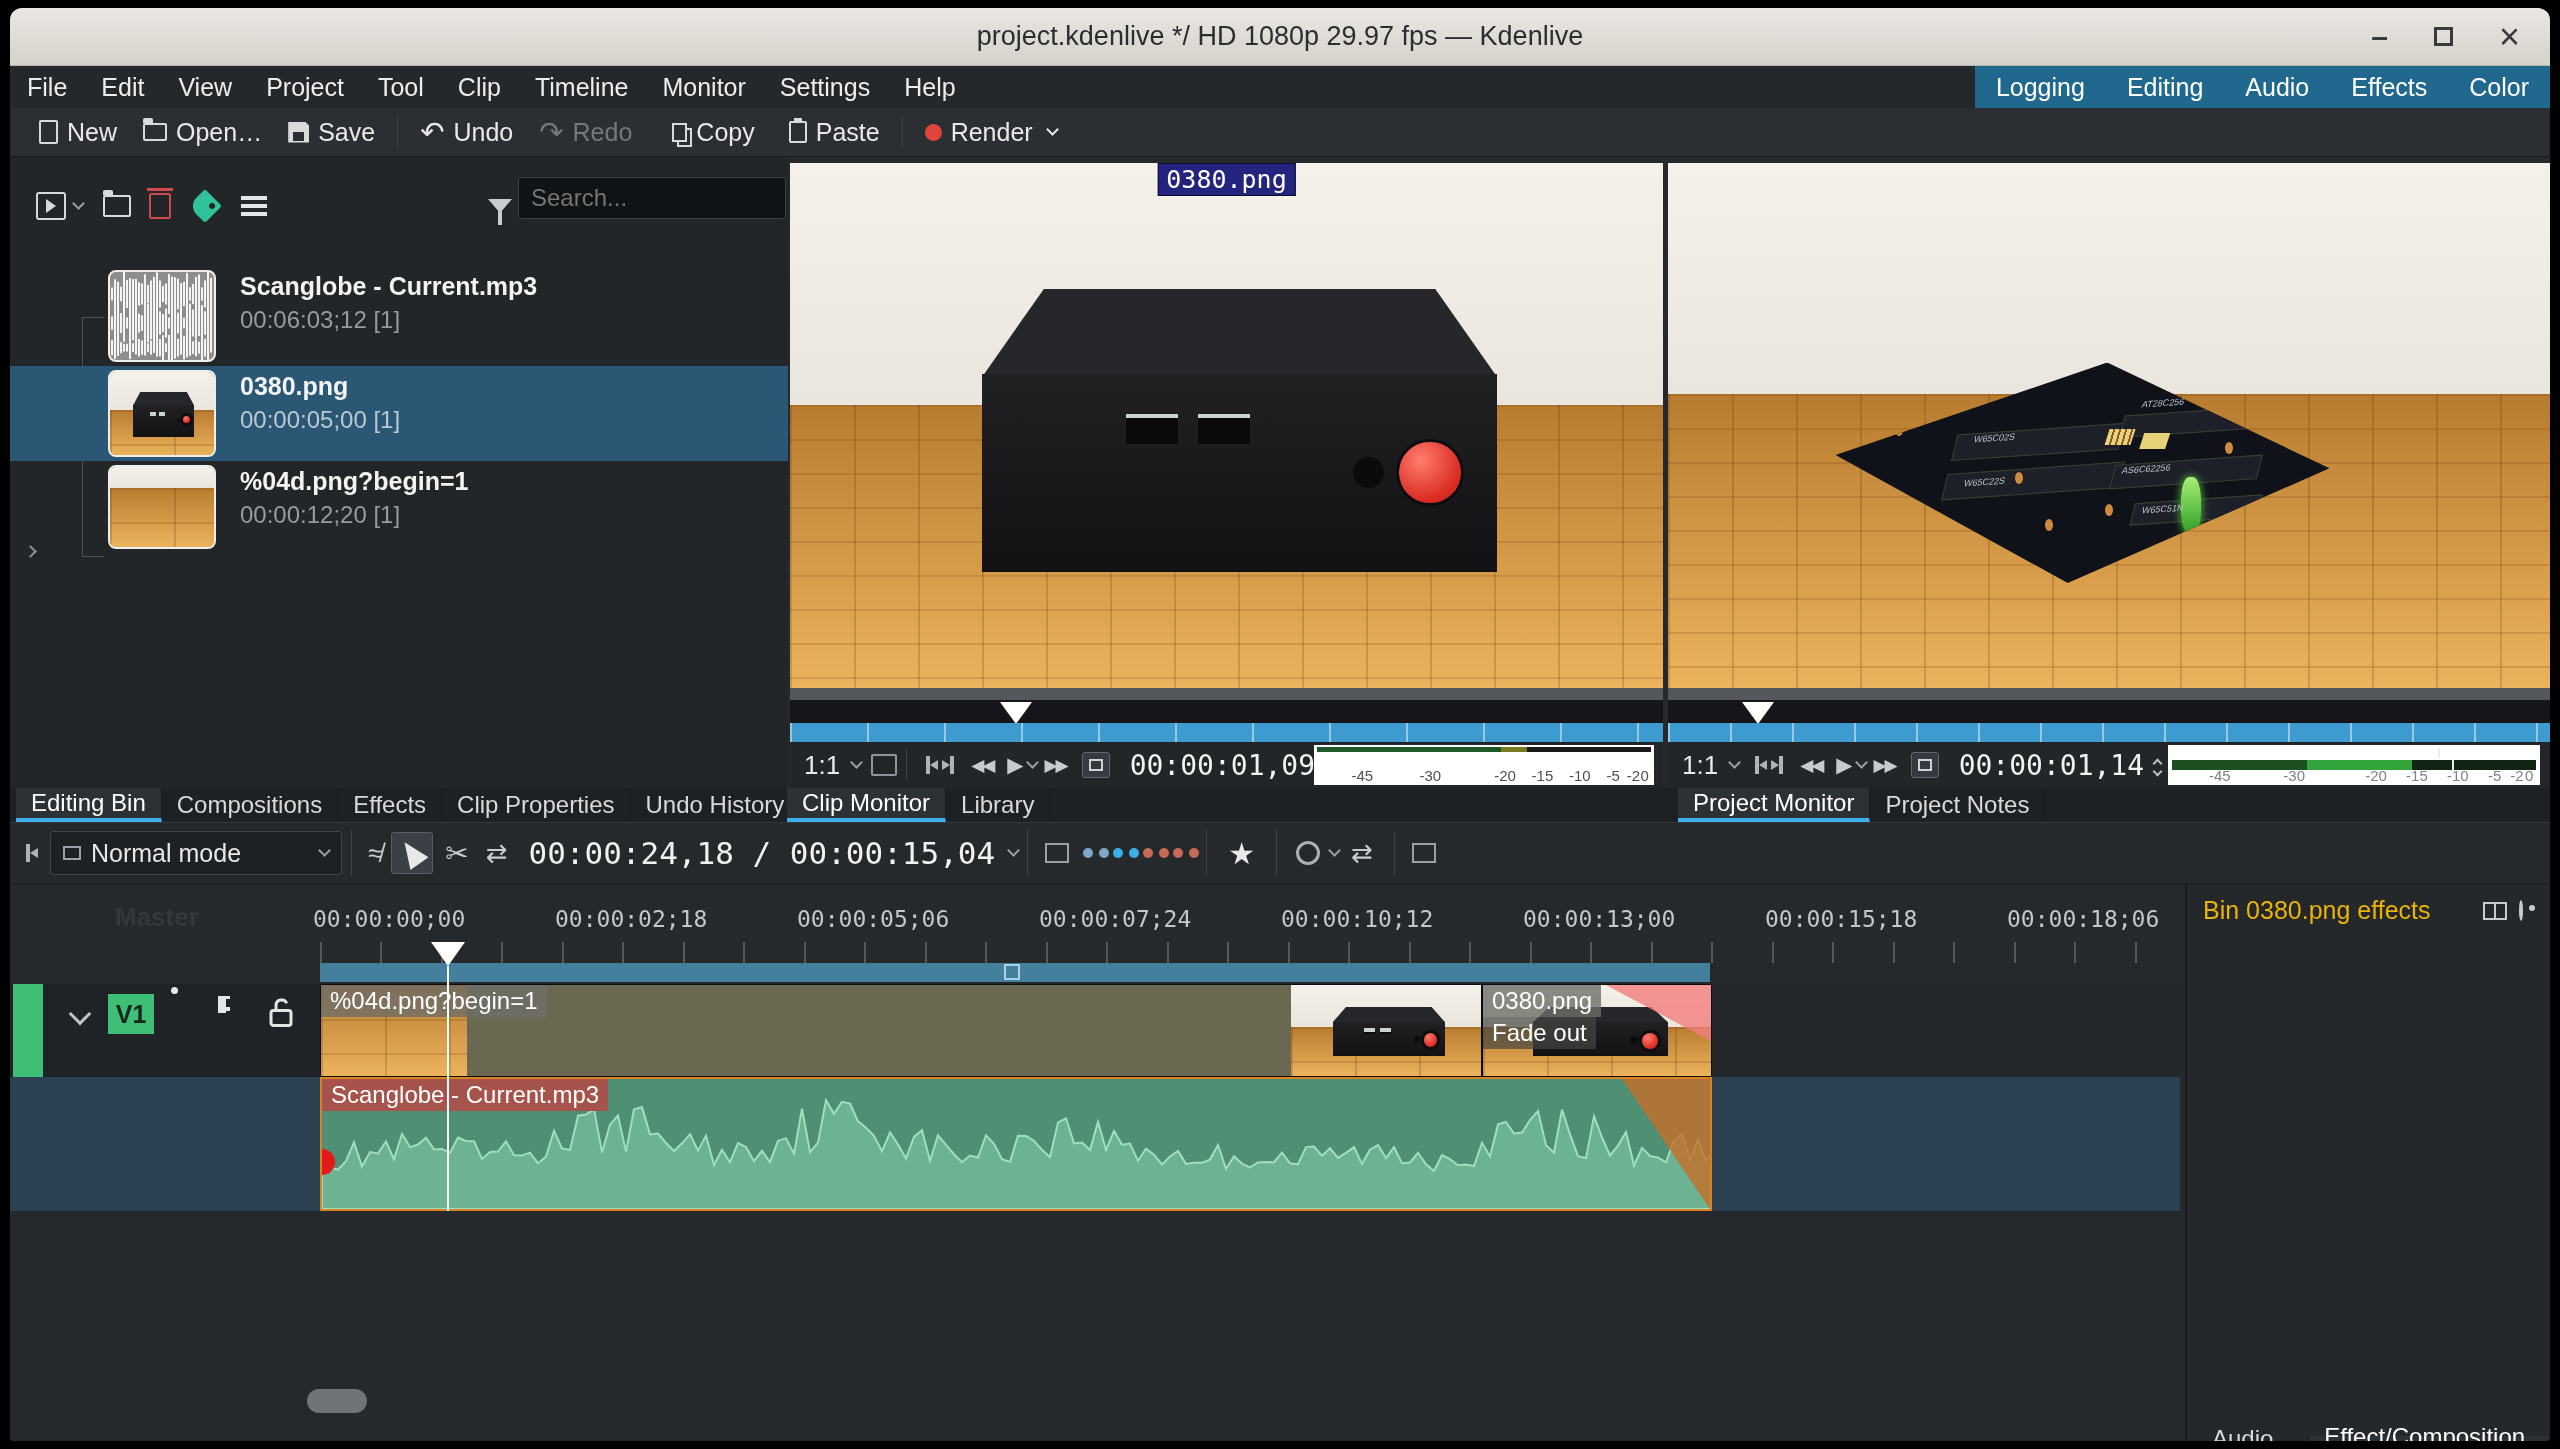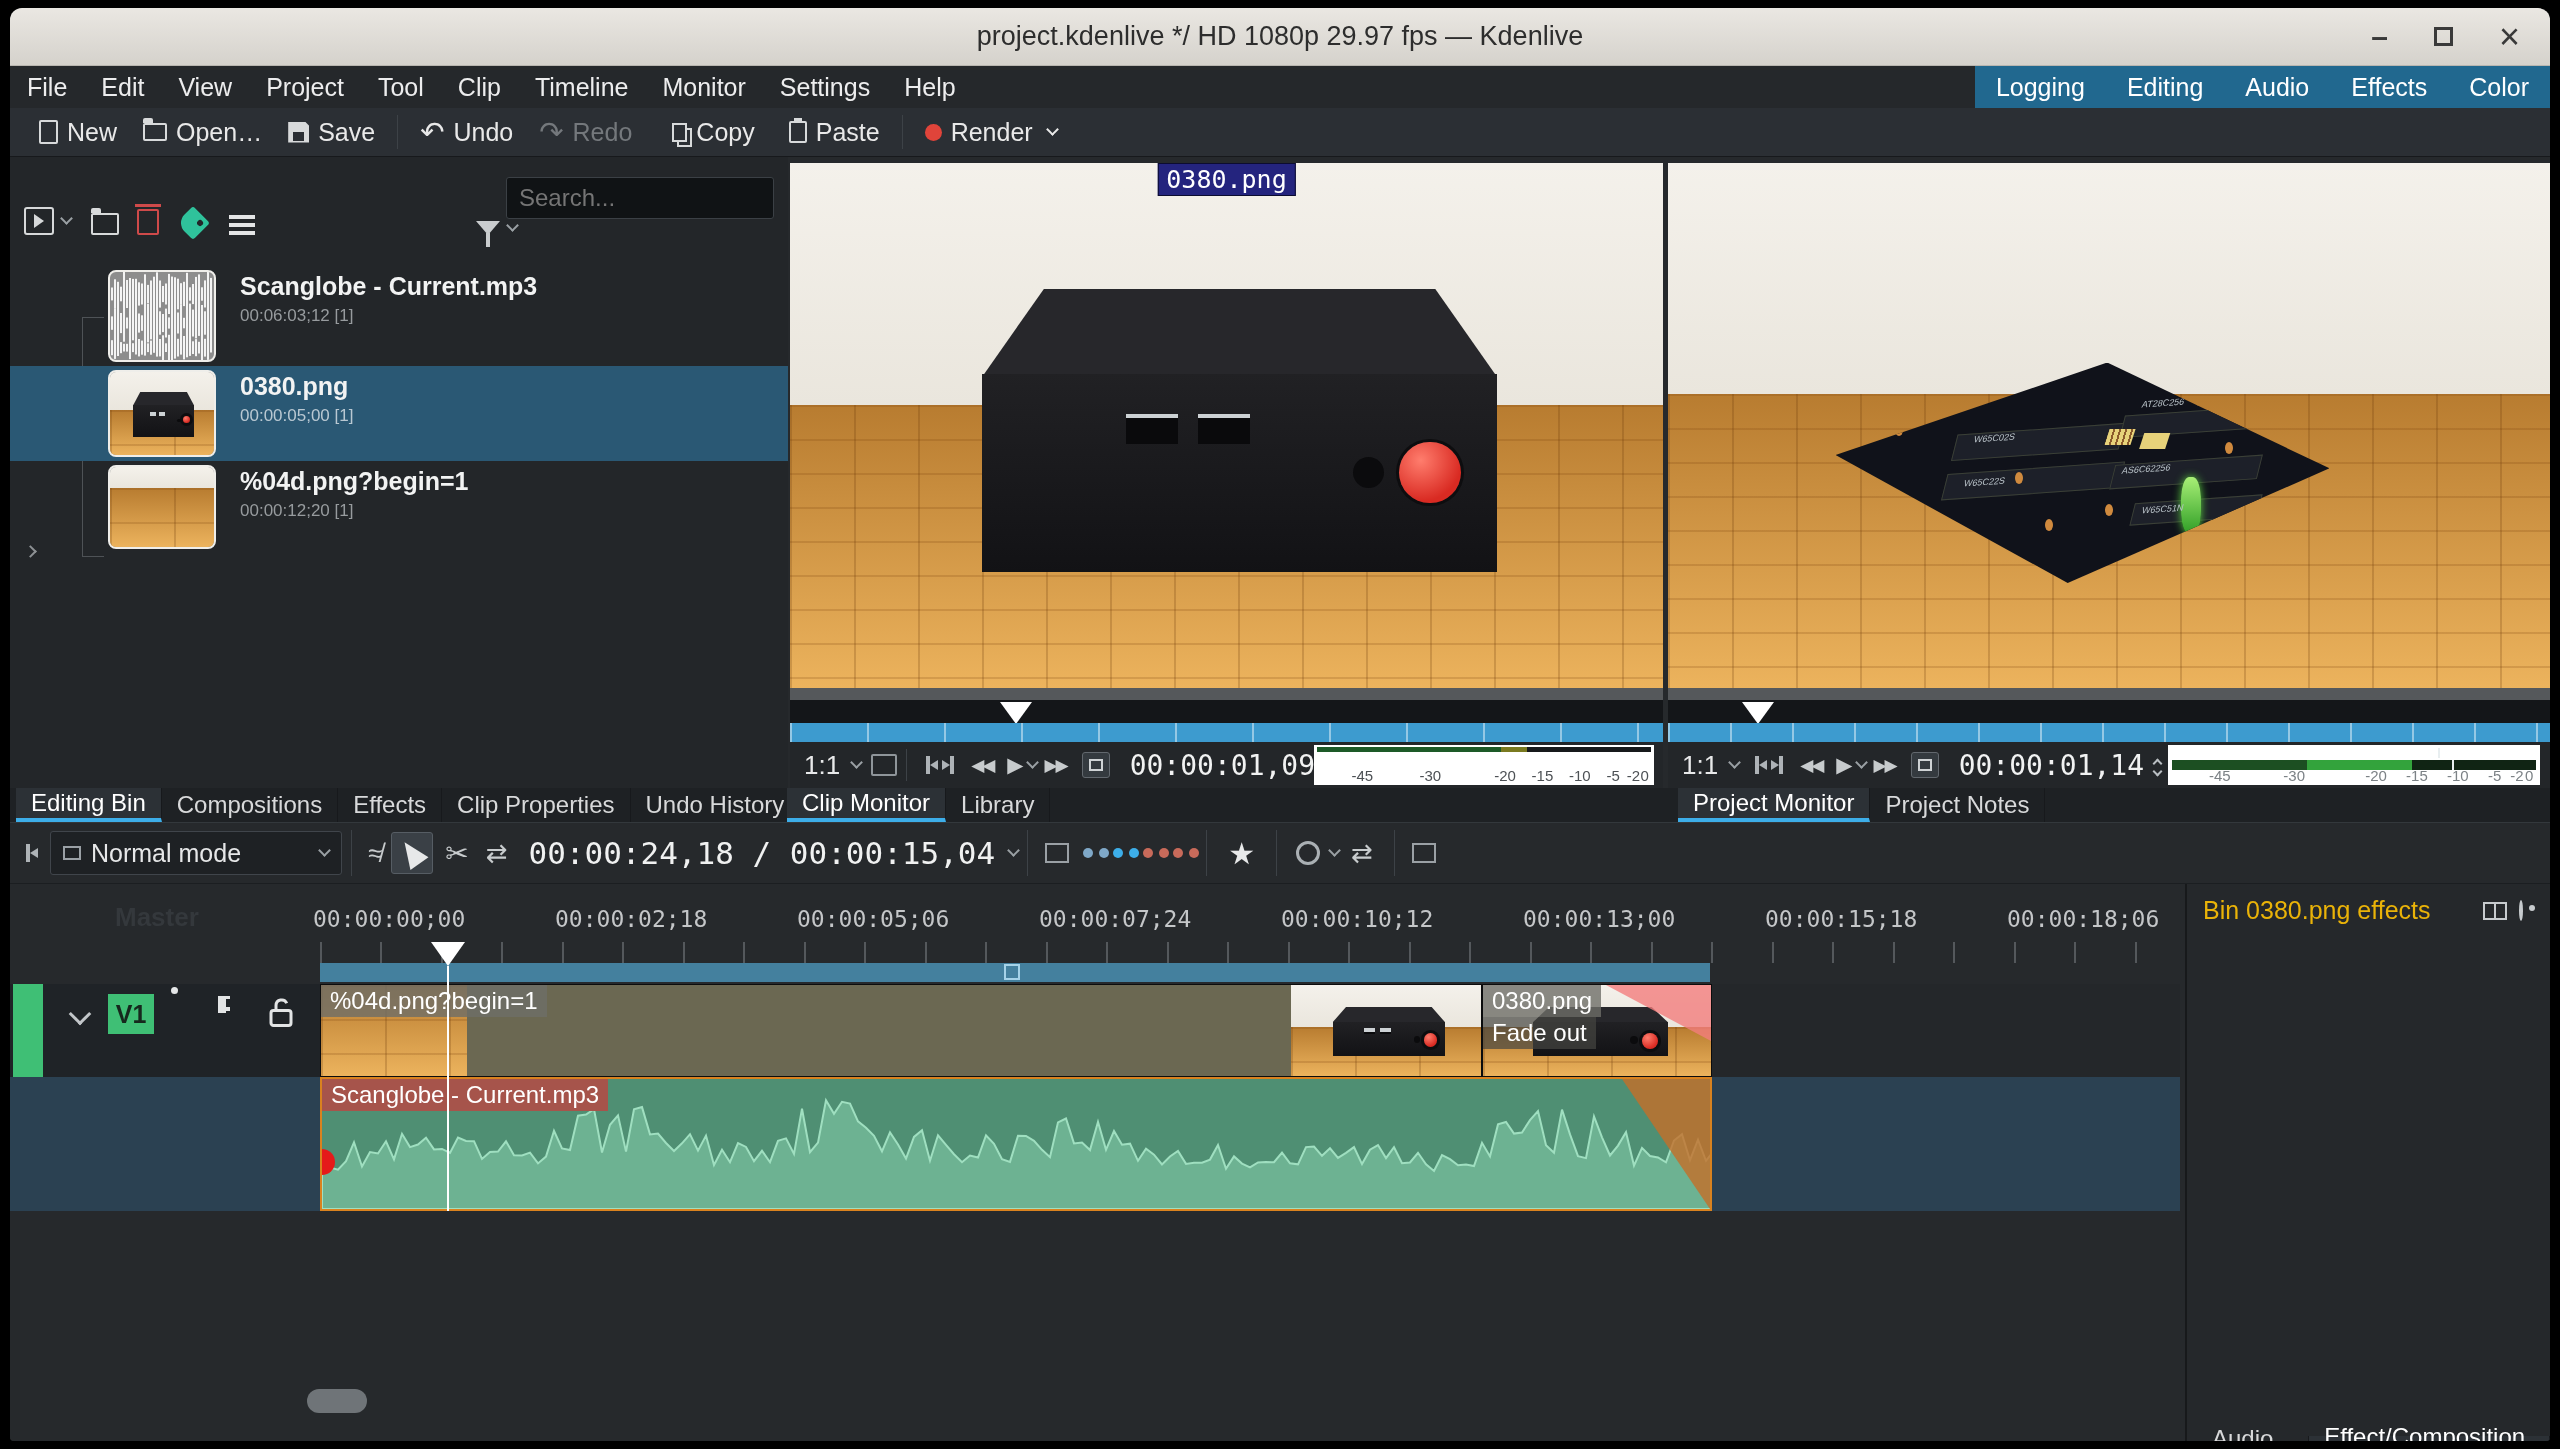--- a/index.html
+++ b/index.html
@@ -30,38 +30,38 @@
 .ic-folder:before{content:"";position:absolute;left:-2px;top:-7px;width:10px;height:5px;background:#d8dadb;border-radius:2px 2px 0 0}
 .ic-floppy{width:21px;height:21px;background:#d8dadb;clip-path:polygon(0 0,80% 0,100% 20%,100% 100%,0 100%);position:relative}
 .ic-floppy:before{content:"";position:absolute;left:5px;top:10px;width:11px;height:9px;background:#2b2f34}
 .ic-copy{width:15px;height:19px;border:2px solid #d8dadb;box-shadow:5px 5px 0 -2px #2b2f34,5px 5px 0 0 #d8dadb}
 .ic-paste{width:18px;height:22px;border:2px solid #d8dadb;border-radius:2px;position:relative}
 .ic-paste:before{content:"";position:absolute;left:3px;top:-5px;width:8px;height:4px;background:#d8dadb}
 .reddot{width:17px;height:17px;border-radius:50%;background:#e0443a}
 
 .content{position:absolute;left:0;top:149px;width:2540px;height:631px}
 .bin-panel{position:absolute;left:0;top:0;width:778px;height:631px;background:#232629}
-.bin-tb{position:absolute;left:0;top:20px;width:100%;height:58px;display:flex;align-items:flex-end}
+.bin-tb{position:absolute;left:12px;top:20px;width:100%;height:58px;display:flex;align-items:center}
 .binbtn{margin-left:14px;display:flex;align-items:center;color:#d6d8d9}
 .ic-addclip{width:30px;height:28px;border:2px solid #d6d8d9;border-radius:3px;position:relative}
 .ic-addclip:before{content:"";position:absolute;left:8px;top:5px;border-left:10px solid #d6d8d9;border-top:7px solid transparent;border-bottom:7px solid transparent}
 .ic-trash{width:22px;height:26px;border:2px solid #cf4a4a;border-radius:2px;position:relative}
 .ic-trash:before{content:"";position:absolute;left:-4px;top:-7px;width:26px;height:3px;background:#cf4a4a}
 .ic-tag{width:24px;height:24px;background:#2fc29b;border-radius:3px 3px 3px 12px;transform:rotate(45deg);position:relative}
 .ic-tag:before{content:"";position:absolute;right:4px;top:4px;width:6px;height:6px;border-radius:50%;background:#232629}
 .ic-burger{width:26px;height:20px;background:repeating-linear-gradient(#e4e5e6 0 4px,transparent 4px 8px)}
 .ic-funnel{width:0;height:0;border-left:12px solid transparent;border-right:12px solid transparent;border-top:14px solid #c9ccce;position:relative}
 .ic-funnel:before{content:"";position:absolute;left:-2px;top:-2px;width:4px;height:14px;background:#c9ccce}
 .search{position:absolute;left:496px;top:0;width:268px;height:42px;background:#101315;border:1px solid #3b4045;border-radius:3px;color:#cfd2d4;font-size:24px;padding:0 12px;font-family:"Liberation Sans",sans-serif}
 .bin-head{position:absolute;left:0;top:80px;width:100%;height:32px;background:#2c3034;border-top:1px solid #1a1d20;border-bottom:1px solid #1a1d20;display:flex;align-items:center;color:#e0e1e2;font-size:24px;padding:0 14px;justify-content:space-between}
 .bin-row{position:absolute;left:0;width:100%;display:flex}
 .bin-row.sel{background:#2a5874}
 .bthumb{position:absolute;left:98px;top:4px;width:108px;border:2px solid #efeeea;border-radius:8px;overflow:hidden;background:#8d8d8d}
 .bname{position:absolute;left:230px;top:6px;font-size:25px;font-weight:bold;color:#f2f3f3}
-.bdur{position:absolute;left:230px;top:40px;font-size:17px;color:#979b9e}
+.bdur{position:absolute;left:230px;top:40px;font-size:24px;color:#979b9e}
 .sel .bdur{color:#b9c8d2}
 .treeline{position:absolute;background:#4e5256}
 
 .monitor{position:absolute;top:0;height:631px;background:#26292c}
 .mvideo{position:absolute;left:0;top:6px;width:100%;height:525px;overflow:hidden;background:#f0ede6}
 .graystrip{position:absolute;left:0;top:531px;width:100%;height:12px;background:#55585b}
 .seek{position:absolute;left:0;top:543px;width:100%;height:23px;background:#141619}
 .tri{position:absolute;top:2px;width:0;height:0;border-left:16px solid transparent;border-right:16px solid transparent;border-top:22px solid #fff}
 .bluebar{position:absolute;left:0;top:566px;width:100%;height:19px;background:repeating-linear-gradient(90deg,rgba(255,255,255,.45) 0 2px,transparent 2px 77px),#3d9bcf}
 .mctlrow{position:absolute;left:0;top:585px;width:100%;height:46px;background:#232629;display:flex;align-items:center;color:#d3d6d8}

